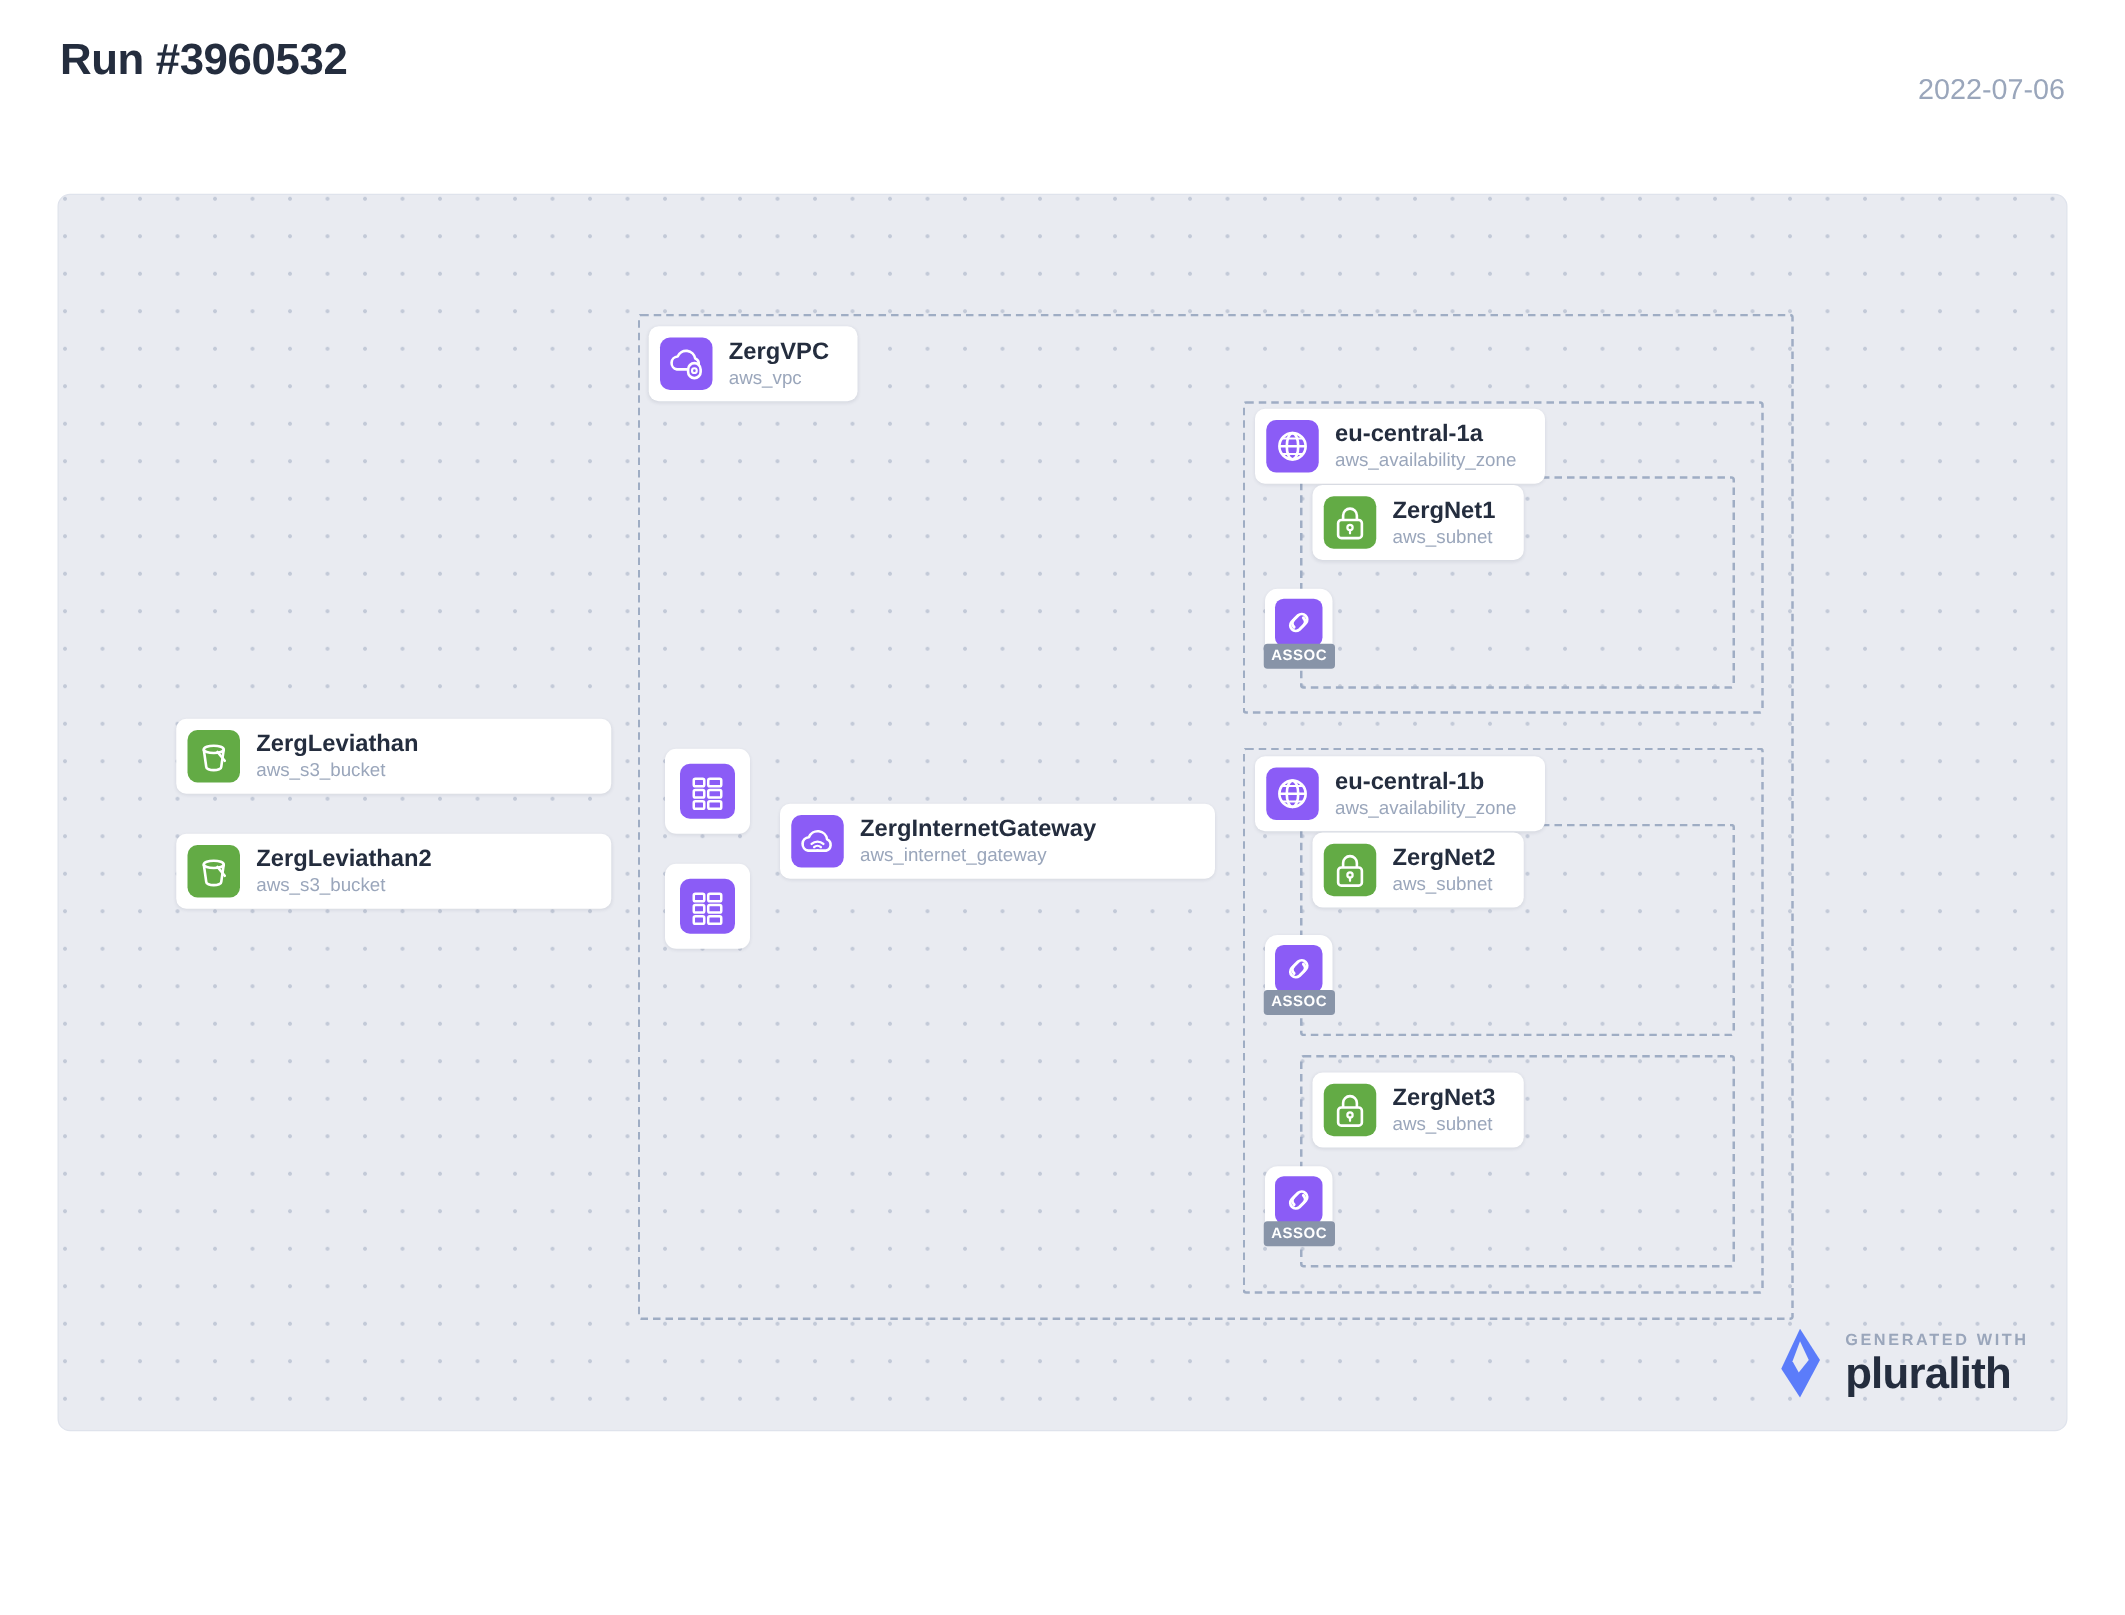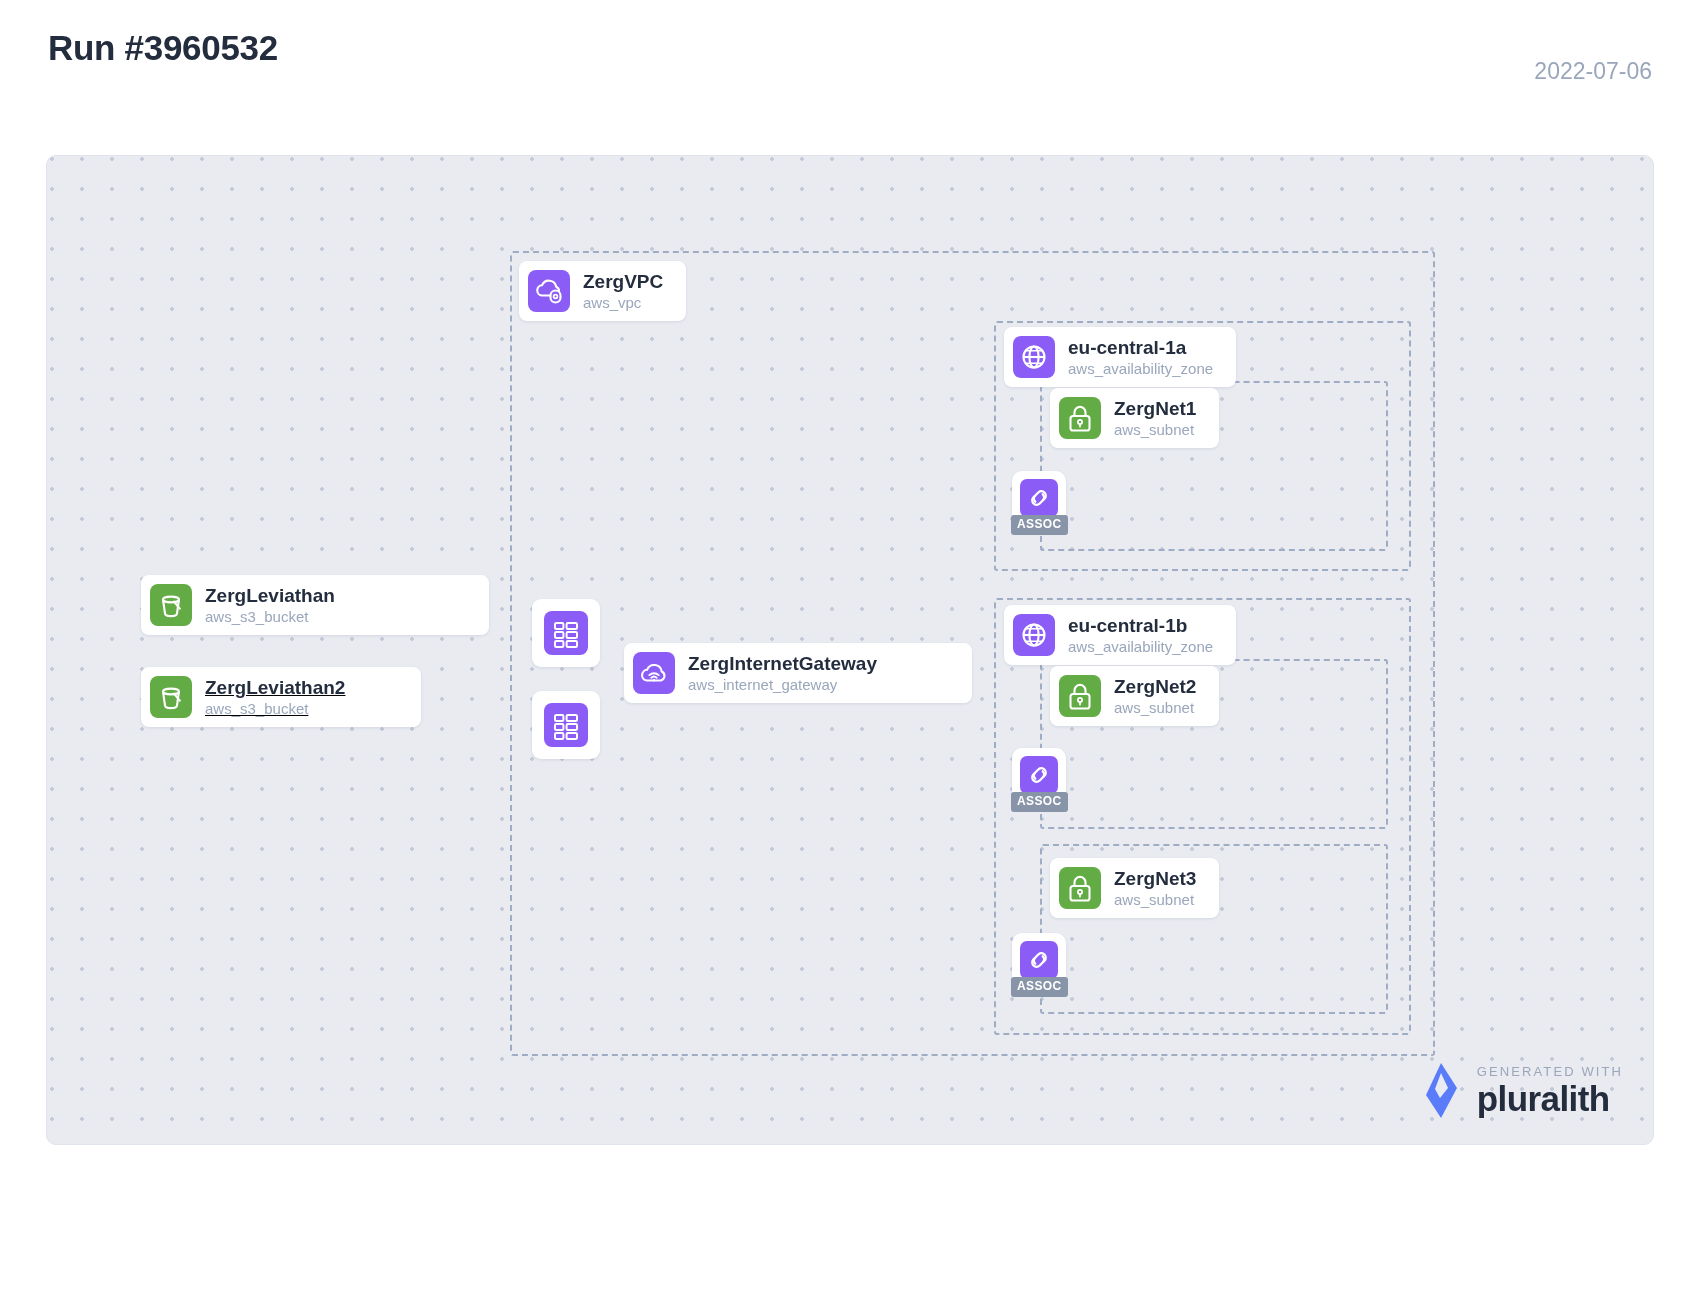--- a/index.html
+++ b/index.html
@@ -73,21 +73,21 @@
   .ico-green  { background: #63ab45; }
 
   
   .n-vpc   { left:  472px; top: 105px; }
   .n-az1   { left:  957px; top: 171px; }
   .n-net1  { left: 1003px; top: 232px; }
   .n-az2   { left:  957px; top: 449px; }
   .n-net2  { left: 1003px; top: 510px; }
   .n-net3  { left: 1003px; top: 702px; }
   .n-s3a   { left:   94px; top: 419px; width: 348px; }
-  .n-s3b   { left:   94px; top: 511px; width: 280px; text-decoration: underline; }
+  .n-s3b   { left:   94px; top: 511px; width: 348px; }
   .n-igw   { left:  577px; top: 487px; width: 348px; }
 
   
   .sqnode {
     position: absolute;
     width: 68px; height: 68px;
     background: #ffffff; border-radius: 9px;
     box-shadow: 0 1px 3px rgba(40,50,80,0.10);
     display: flex; align-items: center; justify-content: center;
   }
@@ -110,21 +110,21 @@
     padding: 2px 6px 4px; border-radius: 3px;
   }
   .n-as1 { left: 965px; top: 315px; }
   .n-as2 { left: 965px; top: 592px; }
   .n-as3 { left: 965px; top: 777px; }
 
   
   .logo { position: absolute; right: 30px; bottom: 24px; display: flex; align-items: center; gap: 14px; }
   .logo-mark { width: 42px; height: 58px; display: block; }
   .logo-gen {
-    font-size: 13px; font-weight: normal; color: #9aa6bb;
+    font-size: 13px; font-weight: bold; color: #9aa6bb;
     letter-spacing: 2.1px; line-height: 15px;
   }
   .logo-name {
     font-size: 35px; font-weight: bold; color: #242d3e;
     letter-spacing: -0.6px; line-height: 38px; margin-top: 1px;
   }
   svg { display: block; }
 </style>
 </head>
 <body>

